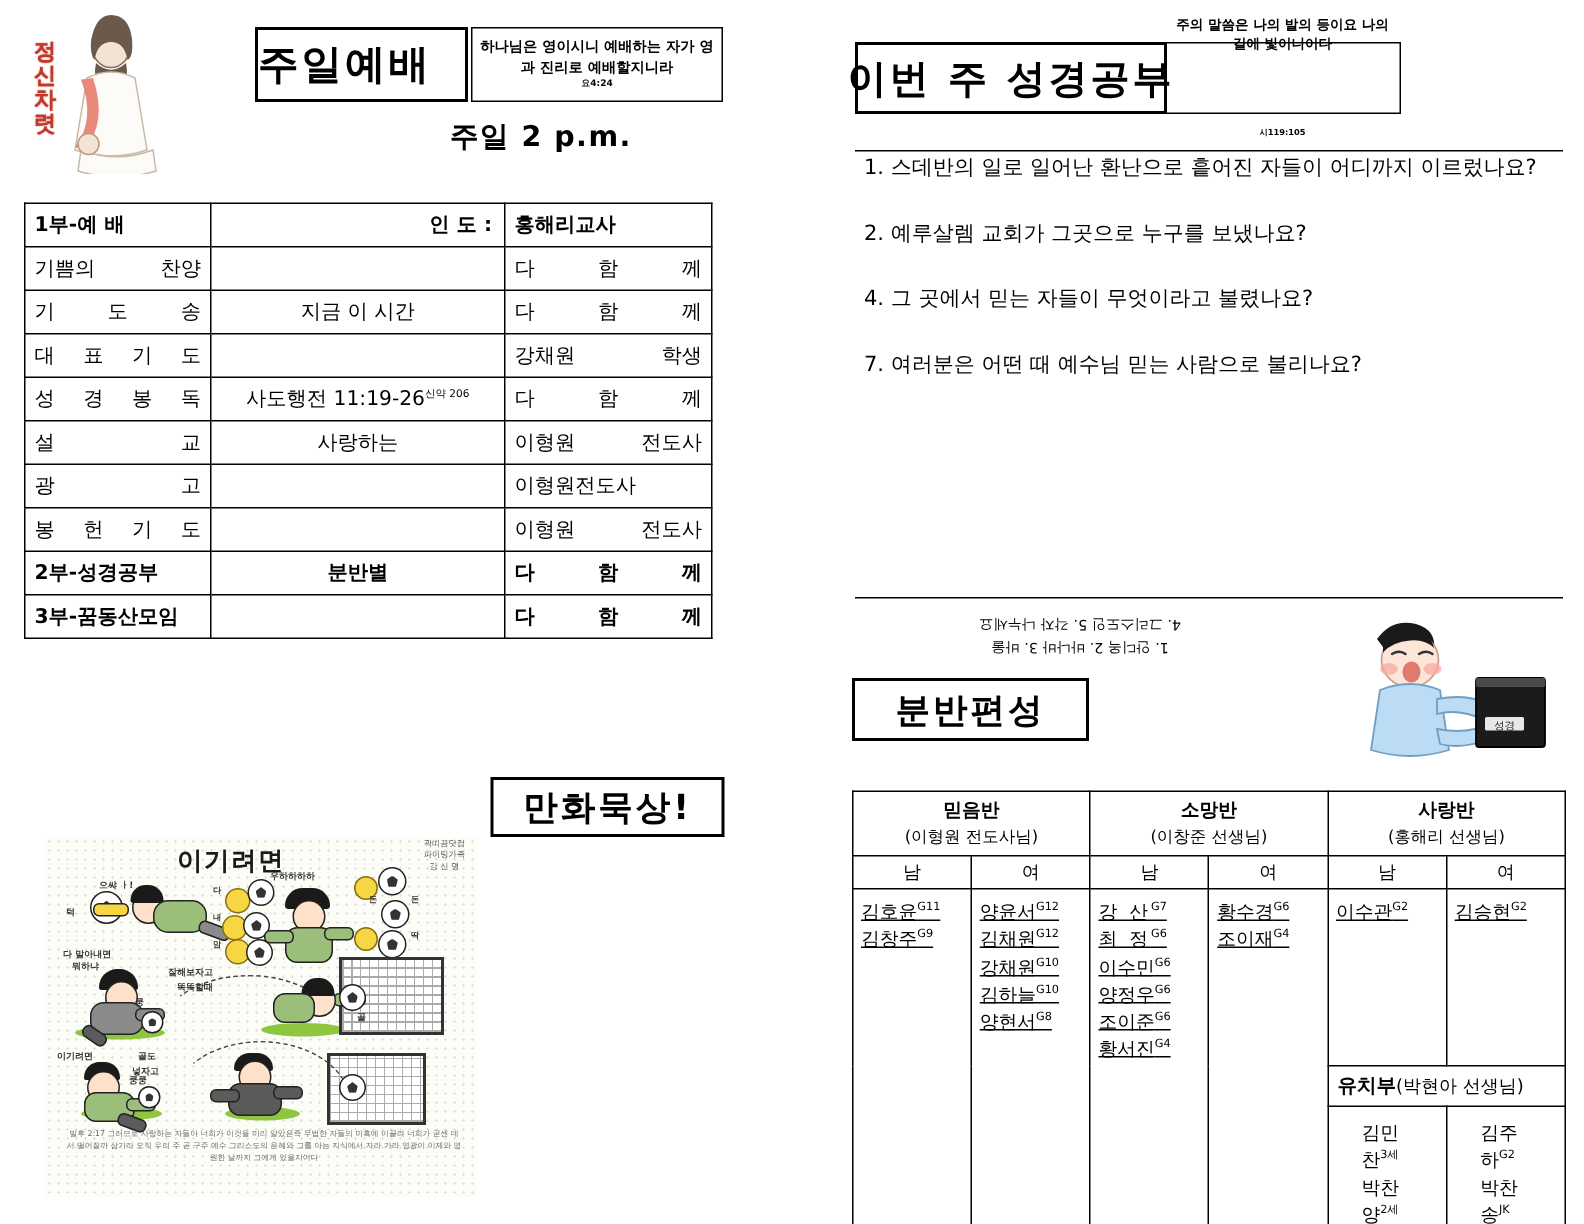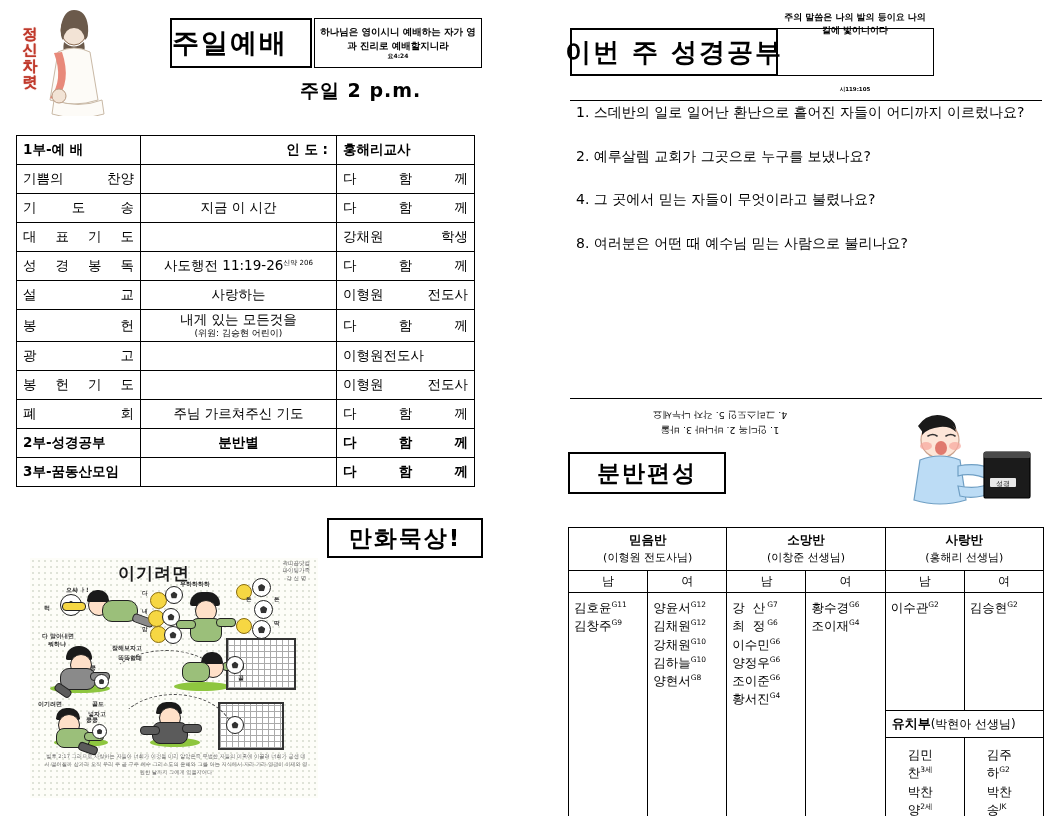--- a/index.html
+++ b/index.html
@@ -235,21 +235,21 @@
     text-align:center; font-size: 12px; line-height: 1.5; font-weight: normal;
     padding: 3px 2px 4px;
   }
   #class-table .grp-head .g-name { font-weight: bold; font-size: 12.5px; display:block; }
   #class-table .grp-head .g-teacher { font-size: 11px; display:block; }
   #class-table .gender { text-align:center; font-size: 12px; height: 20px; }
   #class-table .names {
     vertical-align: top; font-size: 12.5px; line-height: 1.45;
     padding: 6px 5px; height: 118px;
   }
-  #class-table .names .n { display:block; white-space:nowrap; }
+  #class-table .names .n { display:block; white-space:nowrap;text-decoration:underline; }
   #class-table .names .n .grade { font-size: 7.5px; vertical-align: super; }
   #class-table .names .spread { letter-spacing: 2px; }
   #class-table .kinder-head {
     text-align:left; font-size: 12px; padding: 4px 6px; height: 24px; margin-left: 40px;
   }
   #class-table .kinder-head .k-name { font-weight:bold; font-size:13px; }
   #class-table .kinder-names {
     vertical-align: top; font-size: 12.5px; line-height:1.45; padding: 8px 22px; height: 78px; margin-left: 13px;
   }
   #class-table .kinder-names .n .grade { font-size: 7.5px; vertical-align: super; }
@@ -311,38 +311,28 @@
           <td class="c-item">성 경 봉 독</td>
           <td class="c-detail"><span>사도행전 11:19-26</span><span class="sup">신약 206</span></td>
           <td class="c-who">다 함 께</td>
         </tr>
         <tr>
           <td class="c-item">설 교</td>
           <td class="c-detail"><span>사랑하는</span></td>
           <td class="c-who">이형원 전도사</td>
         </tr>
         <tr>
-          <td class="c-item">봉 헌</td>
-          <td class="c-detail"><span>내게 있는 모든것을</span><span class="sub">(위원: 김승현 어린이)</span></td>
-          <td class="c-who">다 함 께</td>
-        </tr>
-        <tr>
           <td class="c-item">광 고</td>
           <td class="c-detail"></td>
           <td class="c-who">이형원전도사</td>
         </tr>
         <tr>
           <td class="c-item">봉 헌 기 도</td>
           <td class="c-detail"></td>
           <td class="c-who">이형원 전도사</td>
-        </tr>
-        <tr>
-          <td class="c-item">폐 회</td>
-          <td class="c-detail"><span>주님 가르쳐주신 기도</span></td>
-          <td class="c-who">다 함 께</td>
         </tr>
         <tr class="strong">
           <td class="c-item">2부-성경공부</td>
           <td class="c-detail"><span>분반별</span></td>
           <td class="c-who">다 함 께</td>
         </tr>
         <tr class="strong">
           <td class="c-item">3부-꿈동산모임</td>
           <td class="c-detail"></td>
           <td class="c-who">다 함 께</td>
@@ -459,21 +449,21 @@
       <span class="ref">시119:105</span>
     </div>
   </div>
 
   <div class="hrule" id="rule-top"></div>
 
   <div id="questions">
       <div class="q">1. 스데반의 일로 일어난 환난으로 흩어진 자들이 어디까지 이르렀나요?</div>
       <div class="q">2. 예루살렘 교회가 그곳으로 누구를 보냈나요?</div>
       <div class="q">4. 그 곳에서 믿는 자들이 무엇이라고 불렸나요?</div>
-      <div class="q">8. 여러분은 어떤 때 예수님 믿는 사람으로 불리나요?</div>
+      <div class="q">7. 여러분은 어떤 때 예수님 믿는 사람으로 불리나요?</div>
     </div>
 
   <div class="hrule" id="rule-bottom"></div>
 
   <div id="answers">
       <div>1. 안디옥 2. 바나바 3. 바울</div>
       <div>4. 그리스도인 5. 각자 나누세요</div>
     </div>
 
   <div id="bible-boy">

